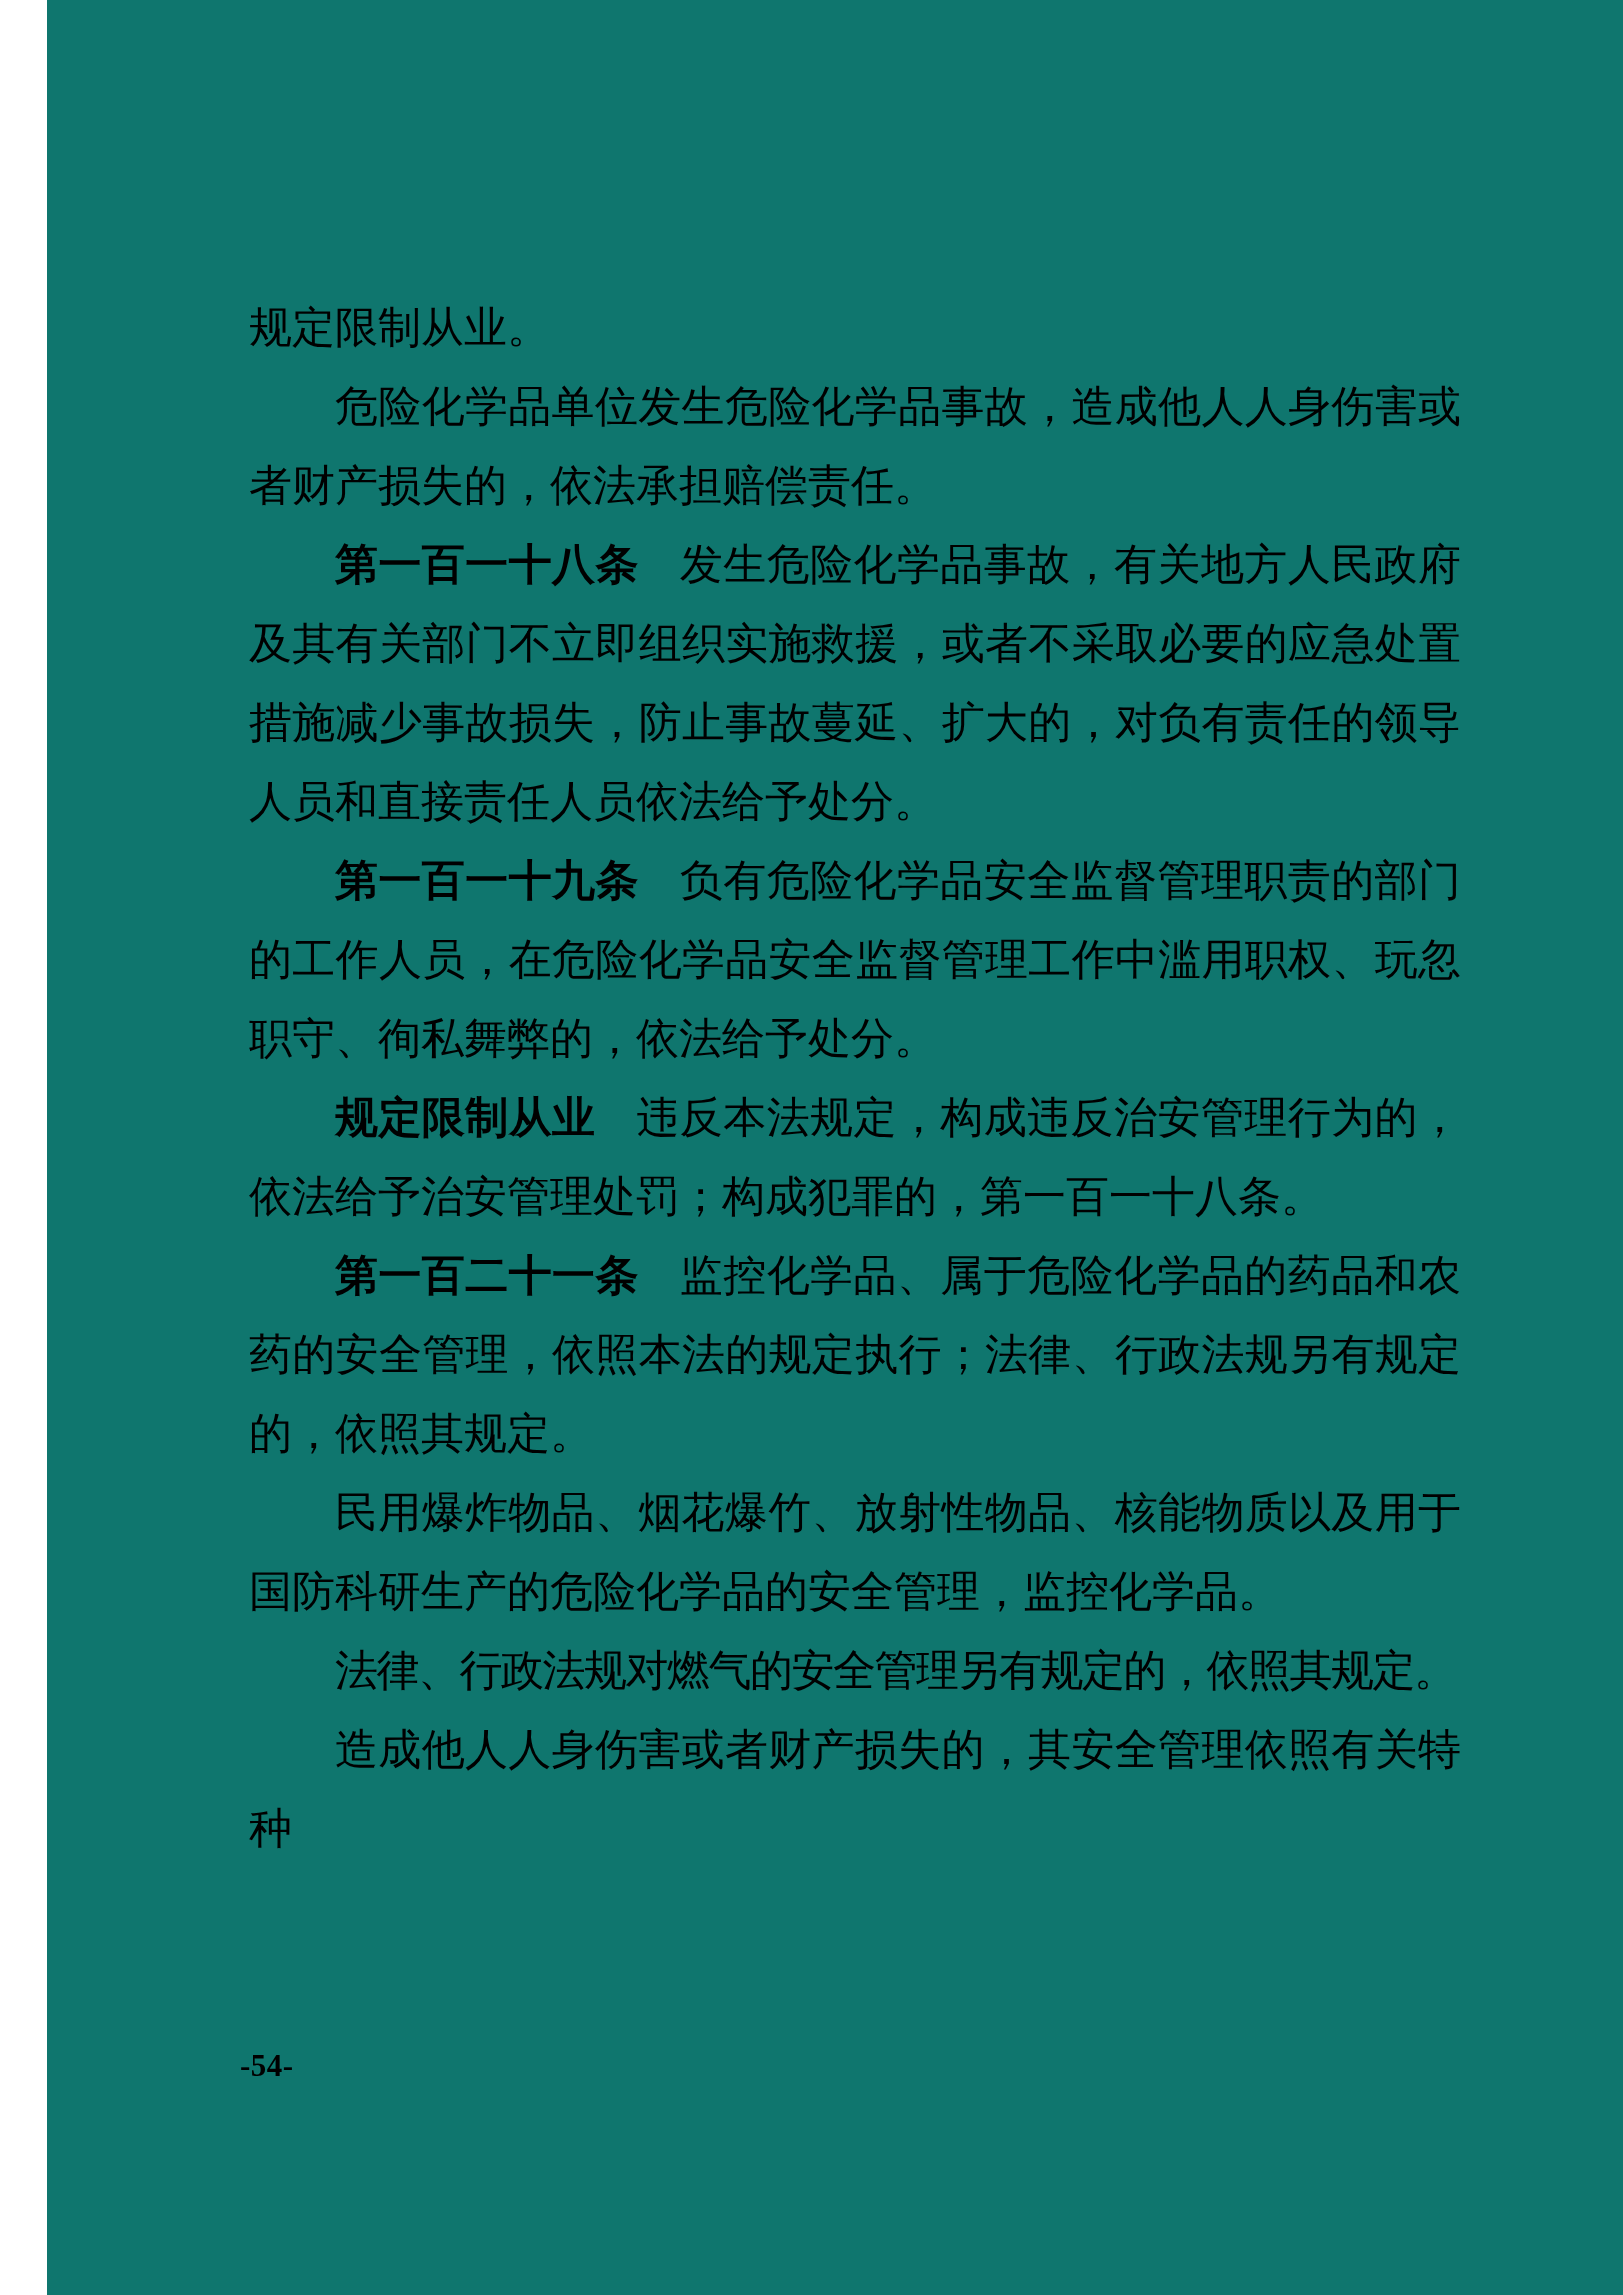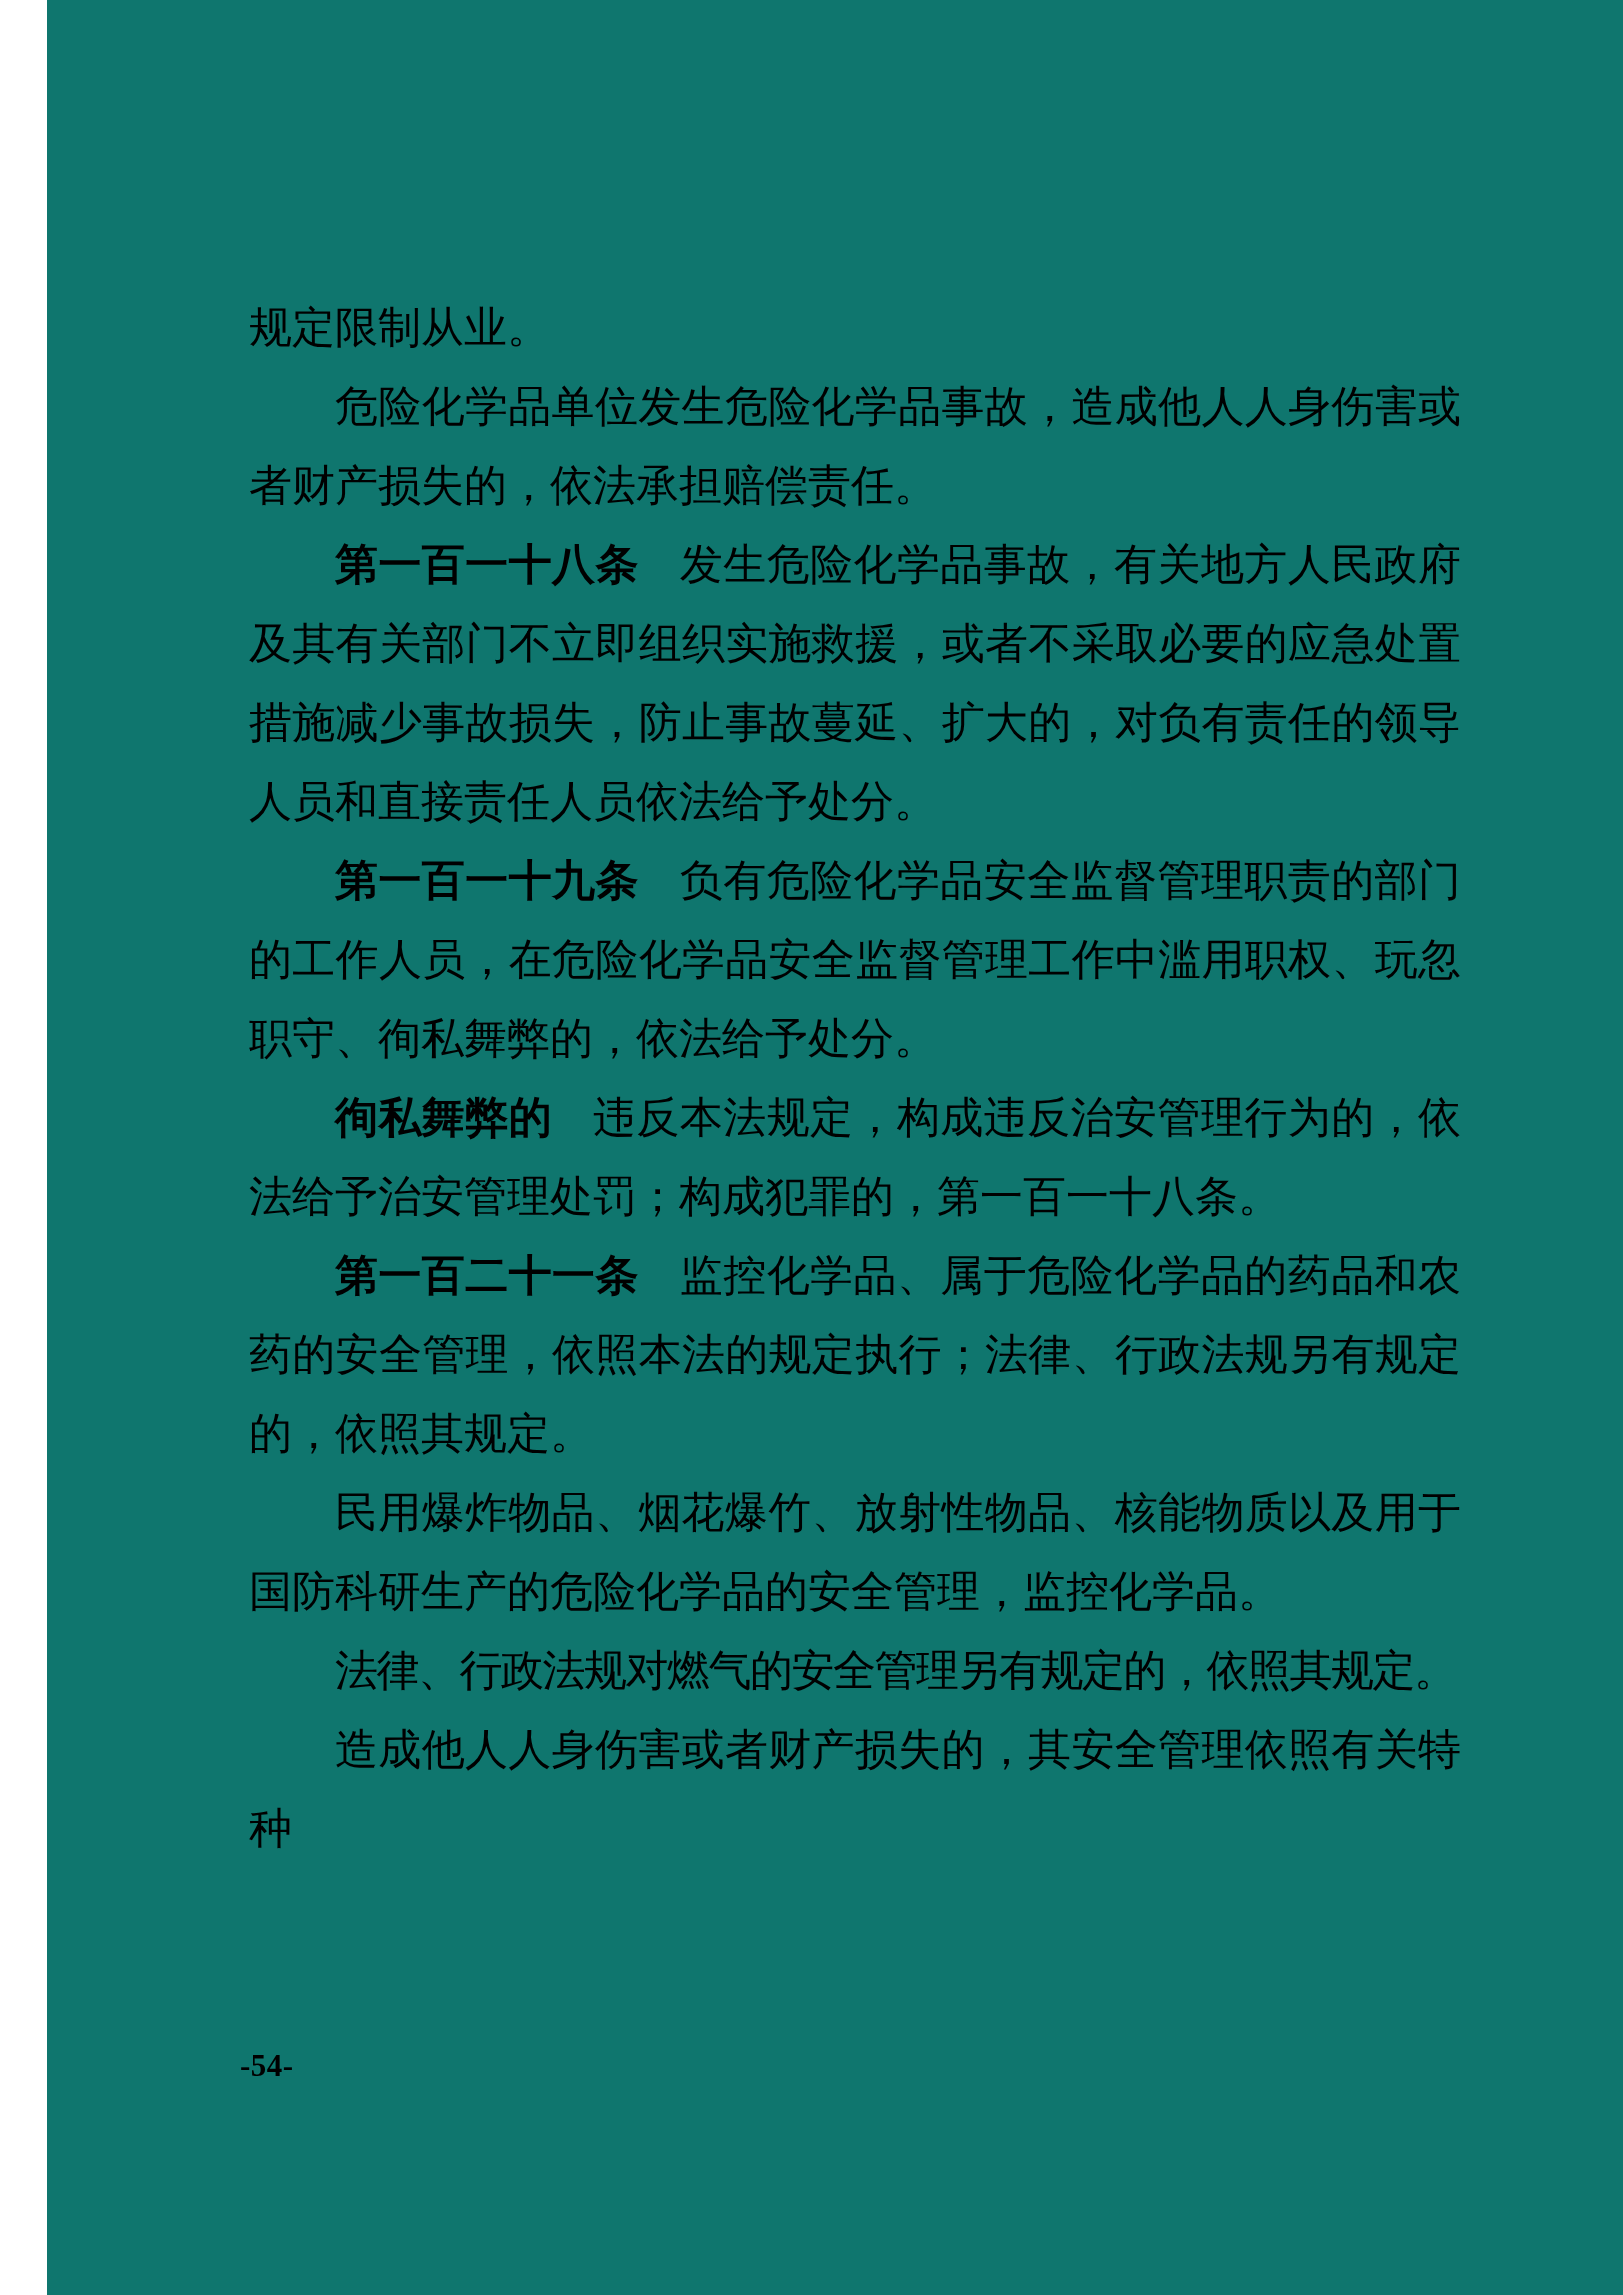--- a/index.html
+++ b/index.html
@@ -74,21 +74,21 @@
   <div class="content">
 
     <p class="no-indent"><span>规定限制从业。</span></p>
 
     <p><span>危险化学品单位发生危险化学品事故，造成他人人身伤害或者财产损失的，依法承担赔偿责任。</span></p>
 
     <p><span class="art">第一百一十八条</span><span>发生危险化学品事故，有关地方人民政府及其有关部门不立即组织实施救援，或者不采取必要的应急处置措施减少事故损失，防止事故蔓延、扩大的，对负有责任的领导人员和直接责任人员依法给予处分。</span></p>
 
     <p><span class="art">第一百一十九条</span><span>负有危险化学品安全监督管理职责的部门的工作人员，在危险化学品安全监督管理工作中滥用职权、玩忽职守、徇私舞弊的，依法给予处分。</span></p>
 
-    <p><span class="art">徇私舞弊的</span><span>违反本法规定，构成违反治安管理行为的，依法给予治安管理处罚；构成犯罪的，第一百一十八条。</span></p>
+    <p><span class="art">规定限制从业</span><span>违反本法规定，构成违反治安管理行为的，依法给予治安管理处罚；构成犯罪的，第一百一十八条。</span></p>
 
 
     <p><span class="art">第一百二十一条</span><span>监控化学品、属于危险化学品的药品和农药的安全管理，依照本法的规定执行；法律、行政法规另有规定的，依照其规定。</span></p>
 
     <p><span>民用爆炸物品、烟花爆竹、放射性物品、核能物质以及用于国防科研生产的危险化学品的安全管理，监控化学品。</span></p>
 
     <p class="tight"><span>法律、行政法规对燃气的安全管理另有规定的，依照其规定。</span></p>
 
     <p><span>造成他人人身伤害或者财产损失的，其安全管理依照有关特种</span></p>
 

